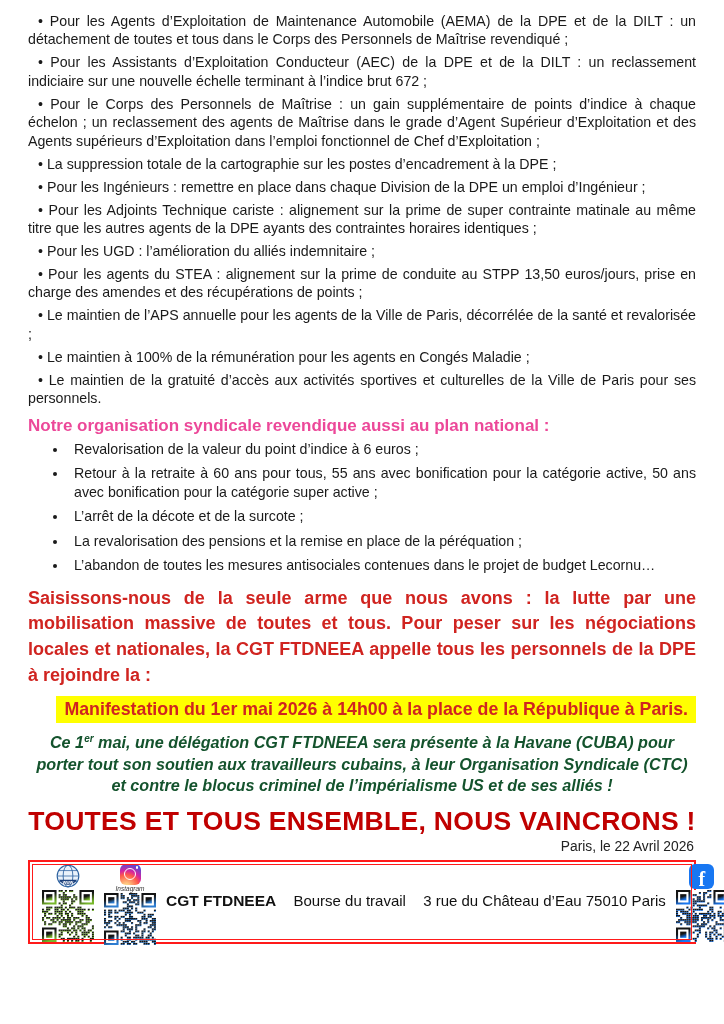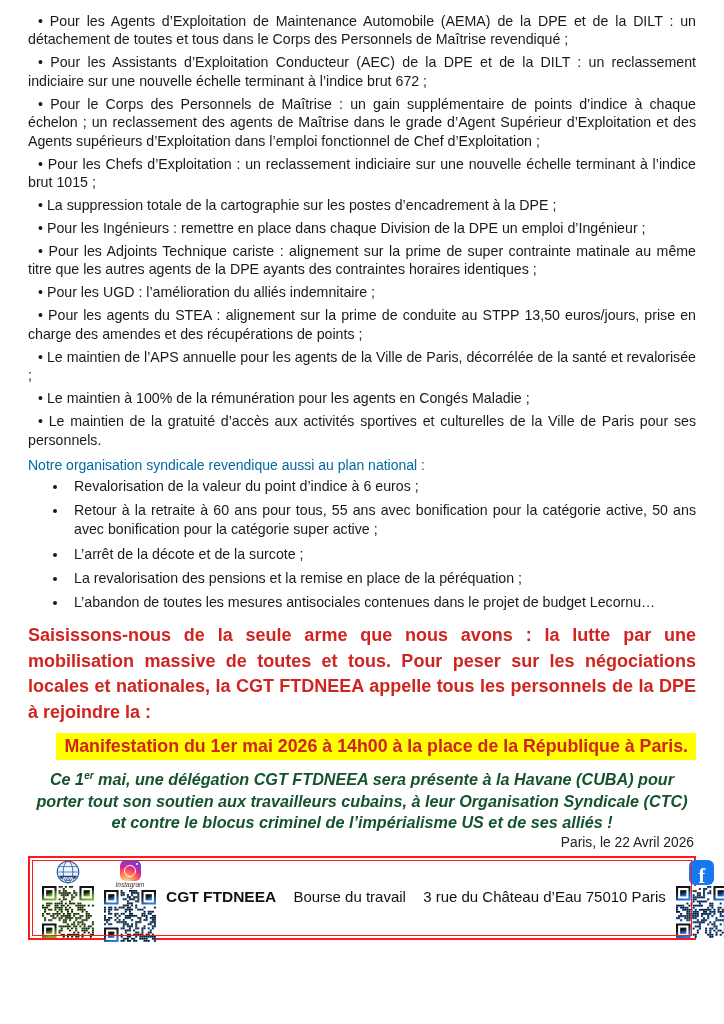--- a/index.html
+++ b/index.html
@@ -10,21 +10,21 @@
   .content{padding:12px 28px 0 28px;}
 
   
   p.bullet{
     font-size:14.2px;line-height:1.3;text-align:justify;
     margin:0 0 4.5px 0;text-indent:10px;
   }
   p.bullet::before{content:"\2022\00a0";}
 
   h2.nat-heading{
-    font-size:14px;font-weight:normal;margin:8px 0 4px 0;color:#0369a1;
+    font-size:17px;font-weight:bold;margin:8px 0 4px 0;color:#ec4899;
   }
 
   ul.national{margin:4px 0 0 0;padding:0 0 0 40px;list-style:disc outside;}
   ul.national li{
     font-size:14.2px;line-height:1.33;text-align:justify;
     margin:0 0 5.5px 0;padding-left:6px;
   }
 
   p.call{
     color:var(--red_text);font-weight:bold;font-size:18px;line-height:1.42;
@@ -92,21 +92,20 @@
 </head>
 <body>
 
 <div class="page">
   <div class="content">
 
     <section>
       <p class="bullet">Pour les Agents d’Exploitation de Maintenance Automobile (AEMA) de la DPE et de la DILT : un détachement de toutes et tous dans le Corps des Personnels de Maîtrise revendiqué ;</p>
       <p class="bullet">Pour les Assistants d’Exploitation Conducteur (AEC) de la DPE et de la DILT : un reclassement indiciaire sur une nouvelle échelle terminant à l’indice brut 672 ;</p>
       <p class="bullet">Pour le Corps des Personnels de Maîtrise : un gain supplémentaire de points d’indice à chaque échelon ; un reclassement des agents de Maîtrise dans le grade d’Agent Supérieur d’Exploitation et des Agents supérieurs d’Exploitation dans l’emploi fonctionnel de Chef d’Exploitation ;</p>
-      <p class="bullet">Pour les Chefs d’Exploitation : un reclassement indiciaire sur une nouvelle échelle terminant à l’indice brut 1015 ;</p>
       <p class="bullet">La suppression totale de la cartographie sur les postes d’encadrement à la DPE ;</p>
       <p class="bullet">Pour les Ingénieurs : remettre en place dans chaque Division de la DPE un emploi d’Ingénieur ;</p>
       <p class="bullet">Pour les Adjoints Technique cariste : alignement sur la prime de super contrainte matinale au même titre que les autres agents de la DPE ayants des contraintes horaires identiques ;</p>
       <p class="bullet">Pour les UGD : l’amélioration du alliés indemnitaire ;</p>
       <p class="bullet">Pour les agents du STEA : alignement sur la prime de conduite au STPP 13,50 euros/jours, prise en charge des amendes et des récupérations de points ;</p>
       <p class="bullet">Le maintien de l’APS annuelle pour les agents de la Ville de Paris, décorrélée de la santé et revalorisée ;</p>
       <p class="bullet">Le maintien à 100% de la rémunération pour les agents en Congés Maladie ;</p>
       <p class="bullet">Le maintien de la gratuité d’accès aux activités sportives et culturelles de la Ville de Paris pour ses personnels.</p>
     </section>
 
@@ -121,20 +120,21 @@
     </ul>
 
     <p class="call">Saisissons-nous de la seule arme que nous avons : la lutte par une mobilisation massive de toutes et tous. Pour peser sur les négociations locales et nationales, la CGT FTDNEEA appelle tous les personnels de la DPE à rejoindre la :</p>
 
     <div class="manif-wrap">
       <span class="manif">Manifestation du 1er mai 2026 à 14h00 à la place de la République à Paris.</span>
     </div>
 
     <p class="cuba"><span>Ce 1</span><sup>er</sup><span> mai, une délégation CGT FTDNEEA sera présente à la Havane (CUBA) pour porter tout son soutien aux travailleurs cubains, à leur Organisation Syndicale (CTC) et contre le blocus criminel de l’impérialisme US et de ses alliés !</span></p>
 
+    <h1 class="slogan">TOUTES ET TOUS ENSEMBLE, NOUS VAINCRONS !</h1>
 
     <p class="dateline">Paris, le 22 Avril 2026</p>
 
     <footer class="footer-box">
       <div class="fcol">
         <div class="icon-wrap">
           <svg viewBox="0 0 24 24" width="26" height="26">
             <circle cx="12" cy="12" r="10" fill="#eaf2fb" stroke="#2a5f9e" stroke-width="1"></circle>
             <ellipse cx="12" cy="12" rx="4.5" ry="10" fill="none" stroke="#2a5f9e" stroke-width=".8"></ellipse>
             <path d="M2 12h20 M3.5 7h17 M3.5 17h17" stroke="#2a5f9e" fill="none" stroke-width=".7"></path>

